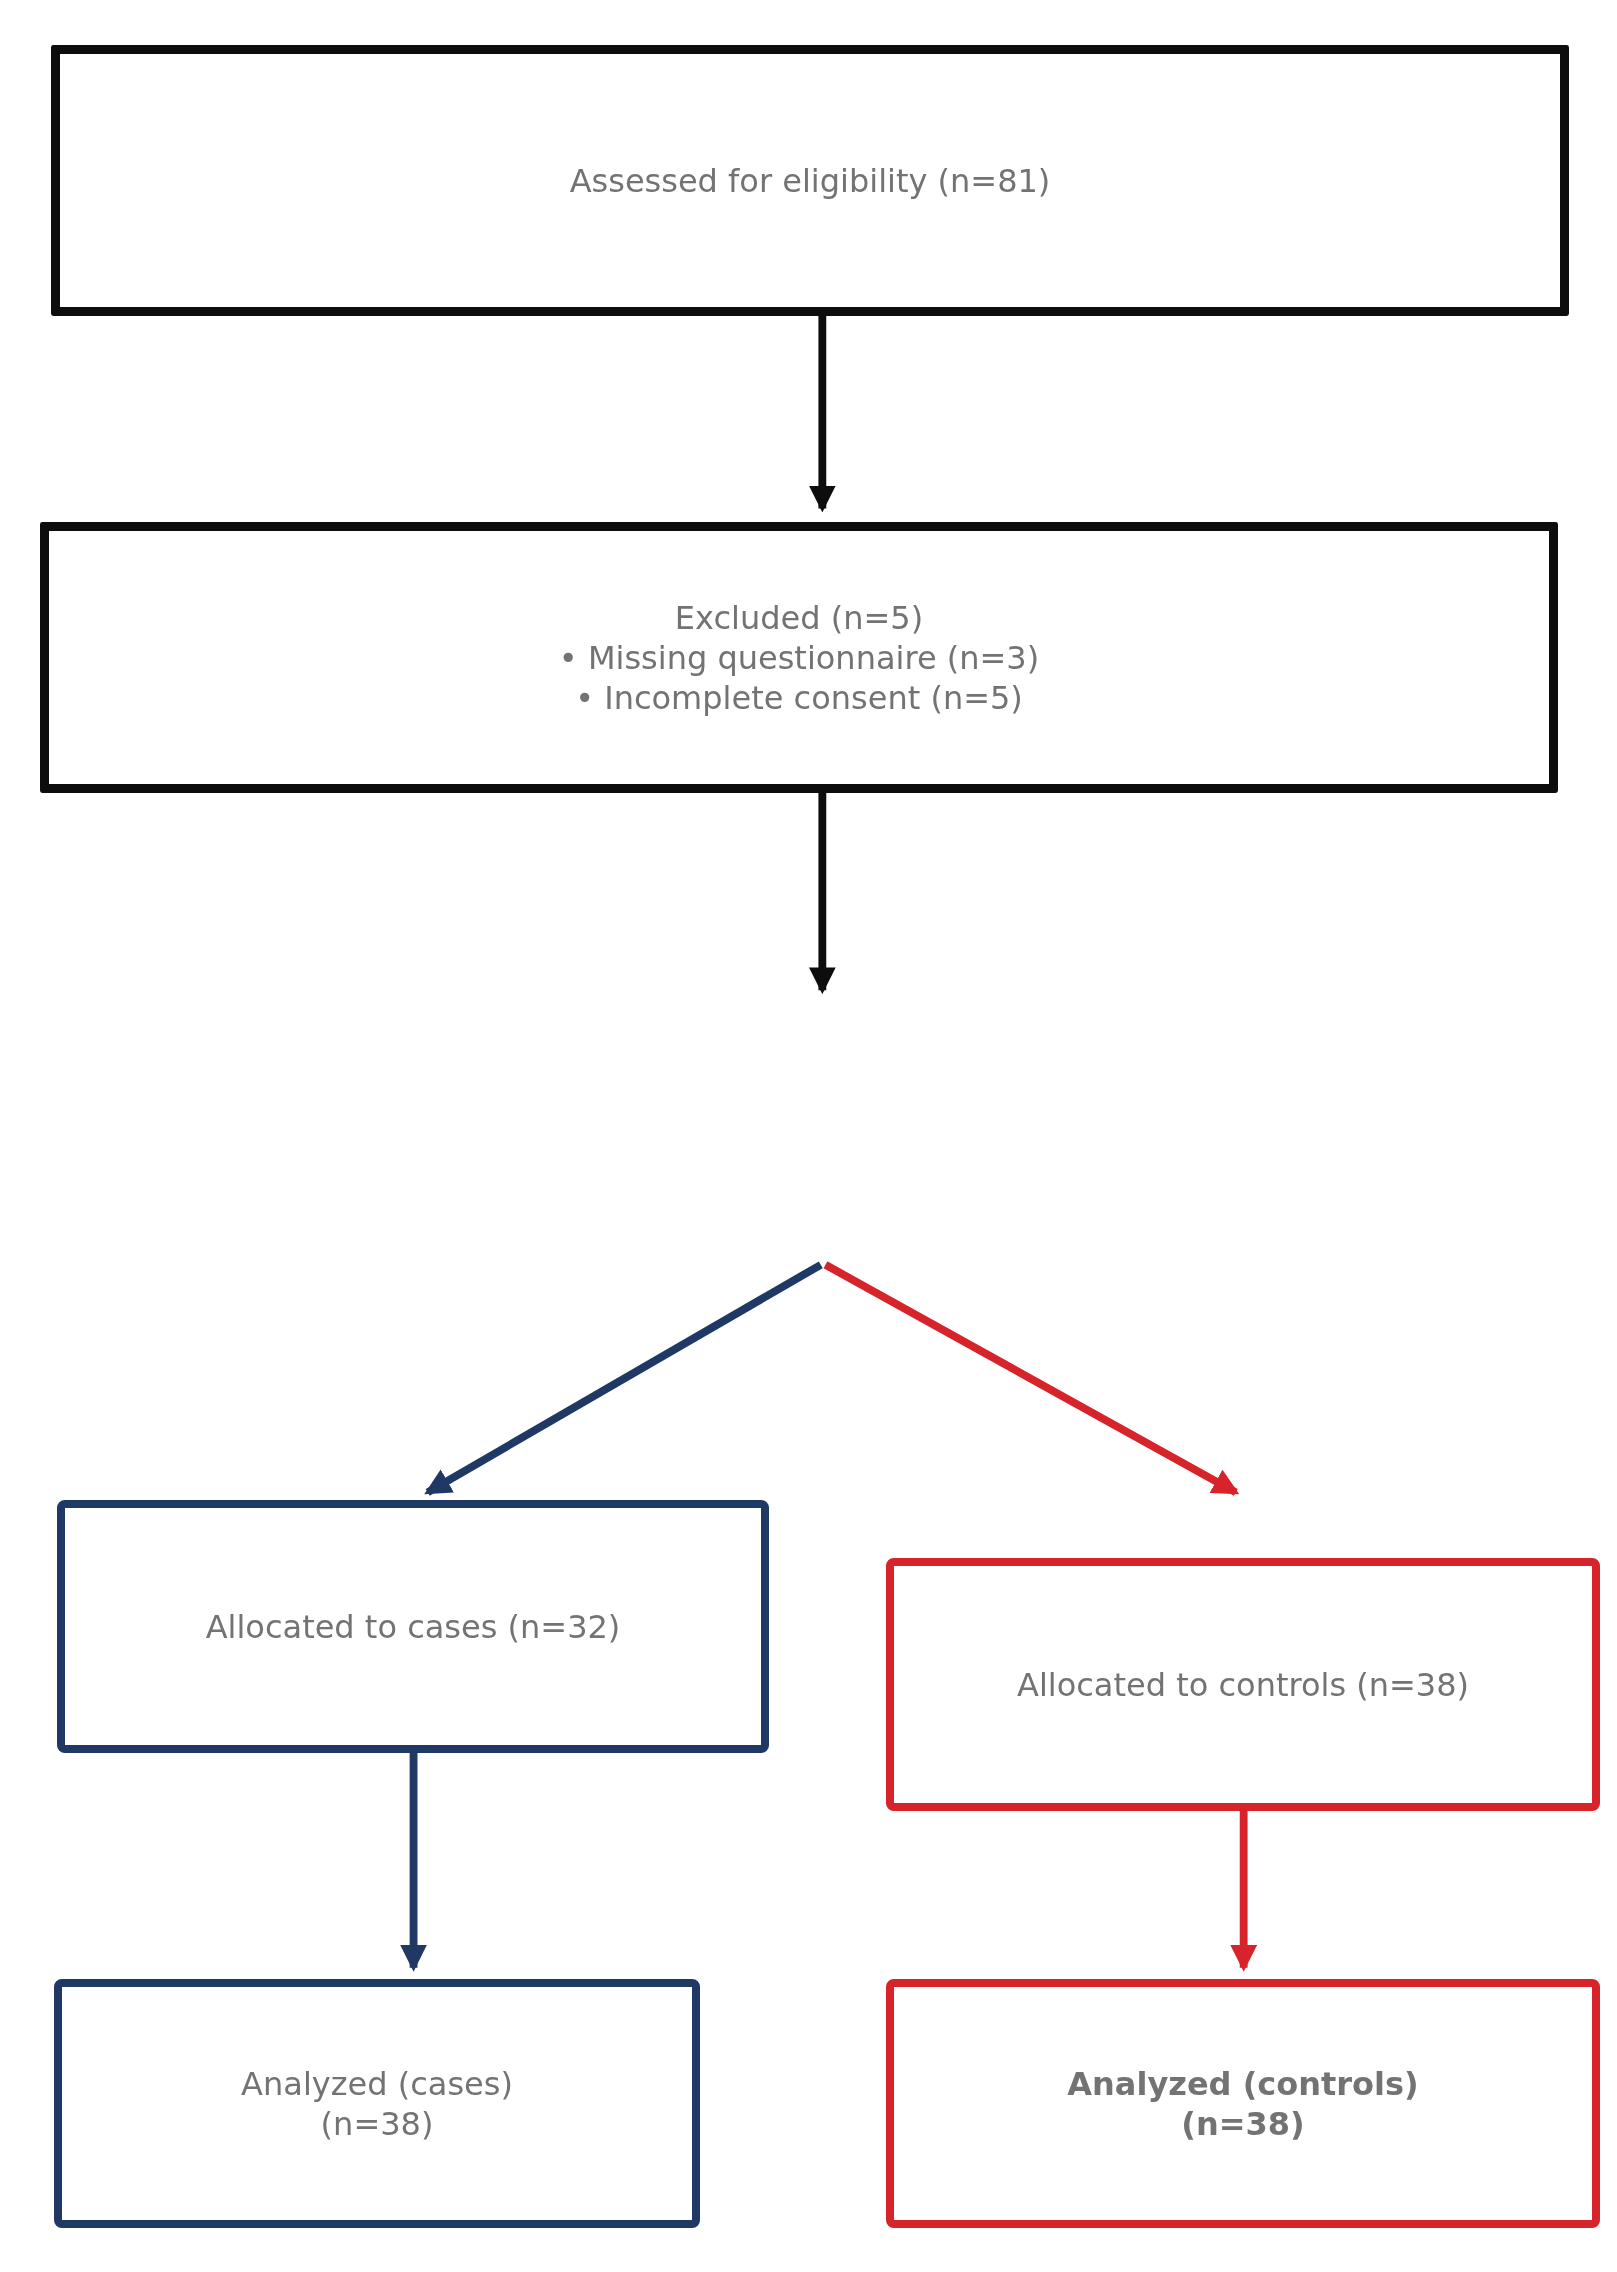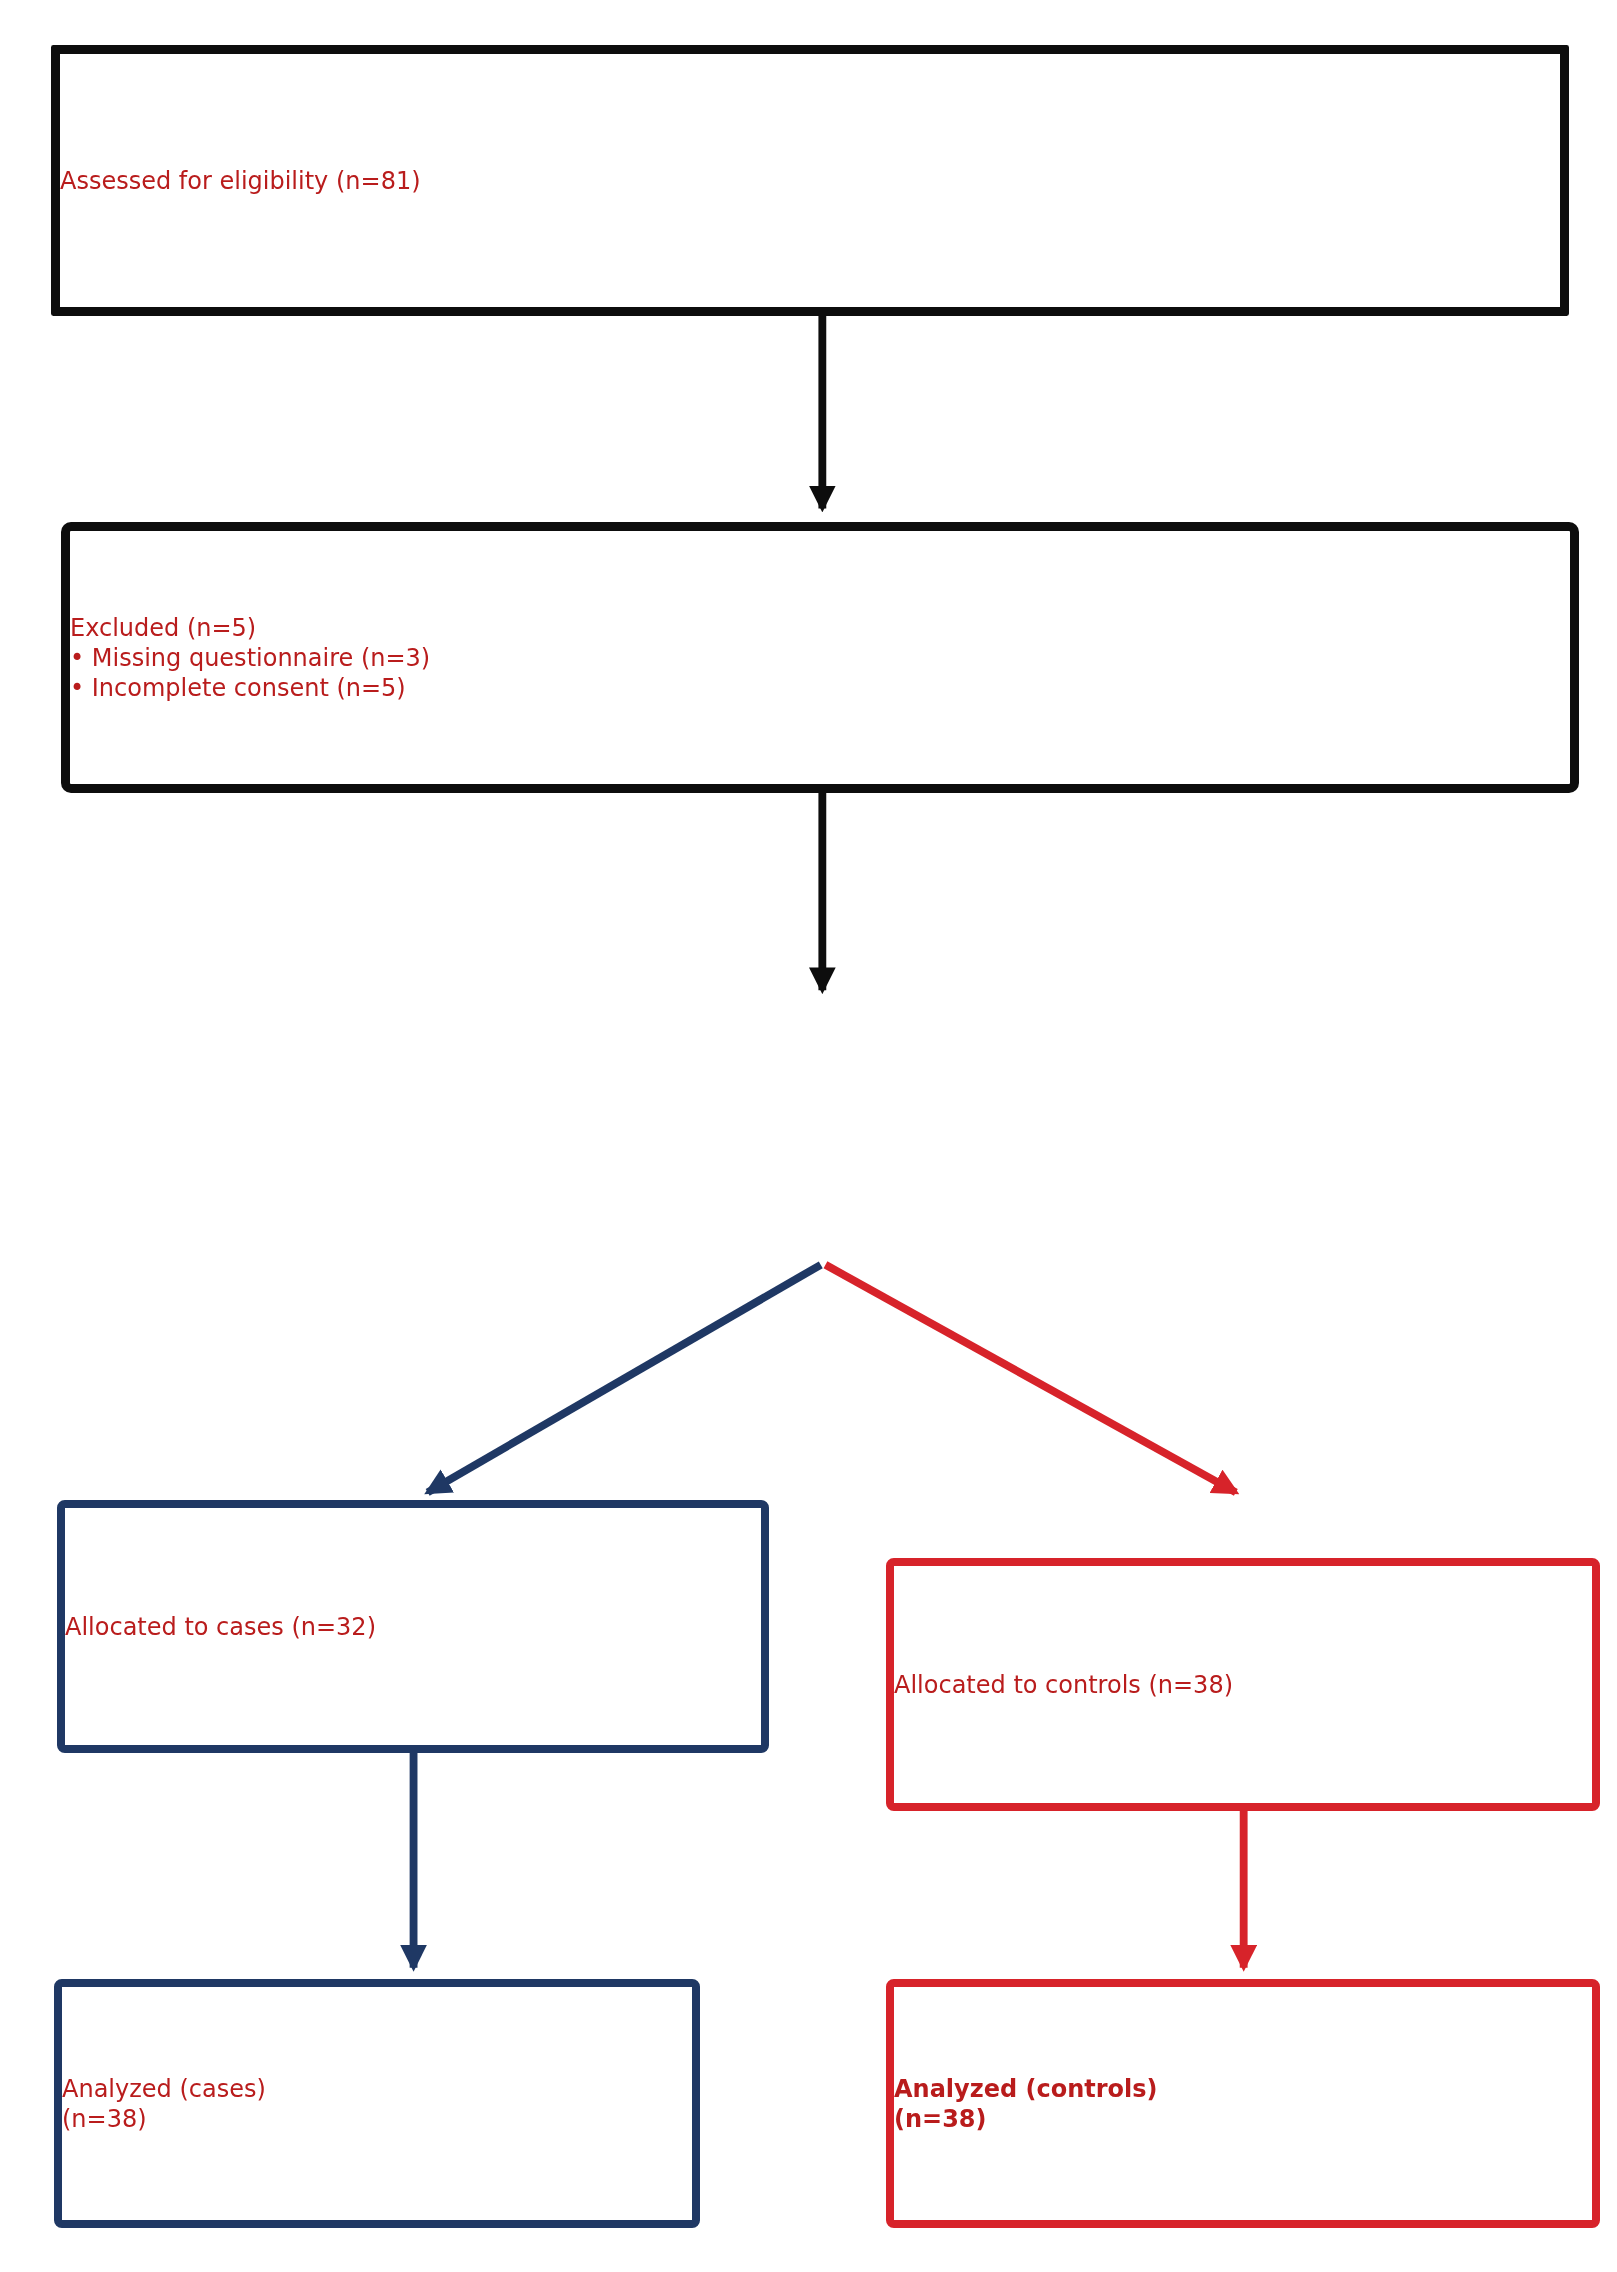--- a/index.html
+++ b/index.html
@@ -14,33 +14,33 @@
     background: #ffffff;
     font-family: "DejaVu Sans", "Liberation Sans", sans-serif;
     color: #1d1d1d;
   }
   .box {
     position: absolute;
     box-sizing: border-box;
     background: #ffffff;
     display: flex;
     flex-direction: column;
-    align-items: flex-start;
+    align-items: center;
     justify-content: center;
     text-align: center;
-    font-size: 24px;
+    font-size: 32px;
     line-height: 1.25;
-    color: #b91c1c;
+    color: #737373;
   }
   .border-black { border: 9.4px solid #0d0d0d; border-radius: 2.4px; }
   .border-navy  { border: 8.6px solid #1f3864; border-radius: 7.8px; }
   .border-red   { border: 8.6px solid #d7232a; border-radius: 7.8px; }
 
   .box-assessed           { left: 51px;   top: 45px;   width: 1518px; height: 271px; }
-  .box-excluded           { left: 61px;   top: 522px;  width: 1518px; height: 271px; border-radius: 10px; }
+  .box-excluded           { left: 40px;   top: 522px;  width: 1518px; height: 271px; }
   .box-enrolled           { left: 51px;   top: 1003px; width: 1518px; height: 270px; }
   .box-allocated-cases    { left: 57px;   top: 1500px; width: 712px;  height: 253px; }
   .box-allocated-controls { left: 886px; top: 1558px; width: 714px;  height: 253px; }
   .box-analyzed-cases     { left: 54px;   top: 1979px; width: 646px;  height: 249px; }
   .box-analyzed-controls  { left: 886px; top: 1979px; width: 714px;  height: 249px; font-weight: bold; }
 
   .arrows {
     position: absolute;
     left: 0;
     top: 0;

